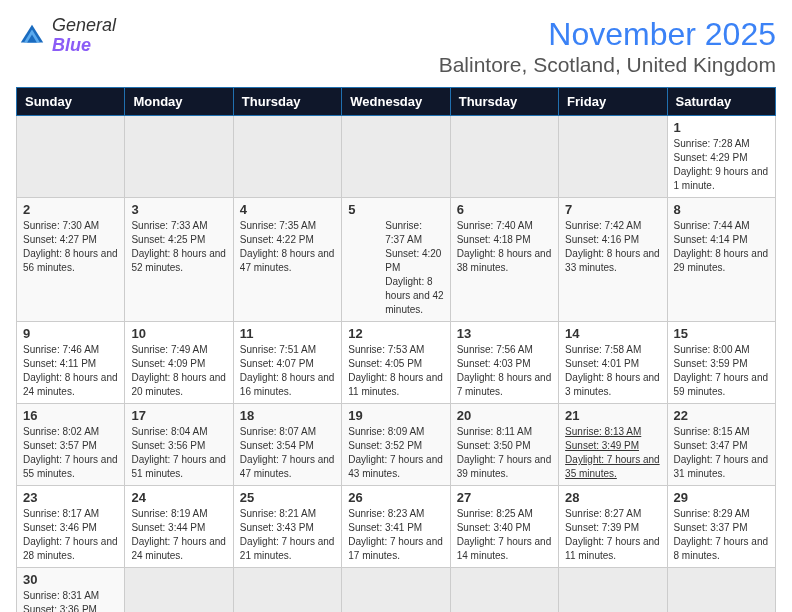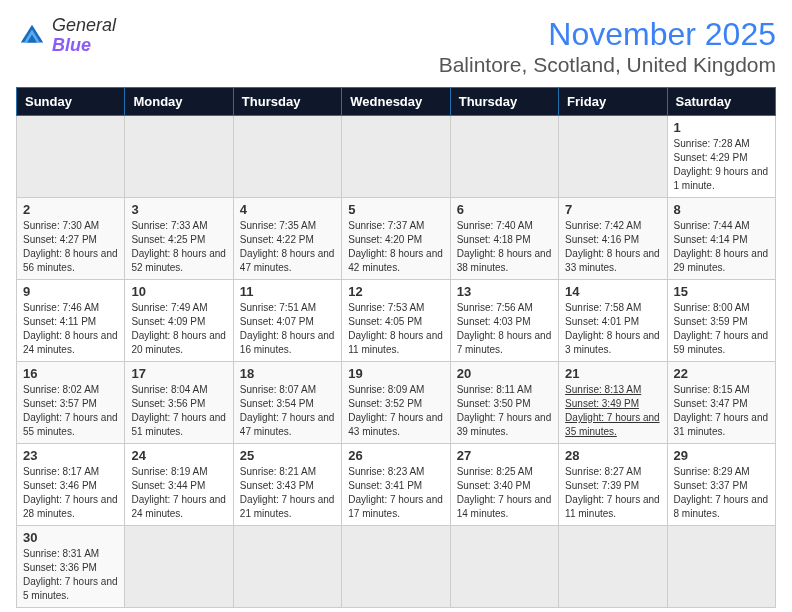--- a/index.html
+++ b/index.html
@@ -161,21 +161,21 @@
 Daylight: 8 hours and 52 minutes.</div>
         </td>
         <td>
           <span class="day-number">4</span>
           <div class="day-info" style="white-space: pre-line;">Sunrise: 7:35 AM
 Sunset: 4:22 PM
 Daylight: 8 hours and 47 minutes.</div>
         </td>
         <td>
           <span class="day-number">5</span>
-          <div class="day-info" style="white-space: pre-line;">Sunrise: 7:37 AM
+          <div class="day-info" style="white-space: pre-line; margin-left: 37px;">Sunrise: 7:37 AM
 Sunset: 4:20 PM
 Daylight: 8 hours and 42 minutes.</div>
         </td>
         <td>
           <span class="day-number">6</span>
           <div class="day-info" style="white-space: pre-line;">Sunrise: 7:40 AM
 Sunset: 4:18 PM
 Daylight: 8 hours and 38 minutes.</div>
         </td>
         <td>

